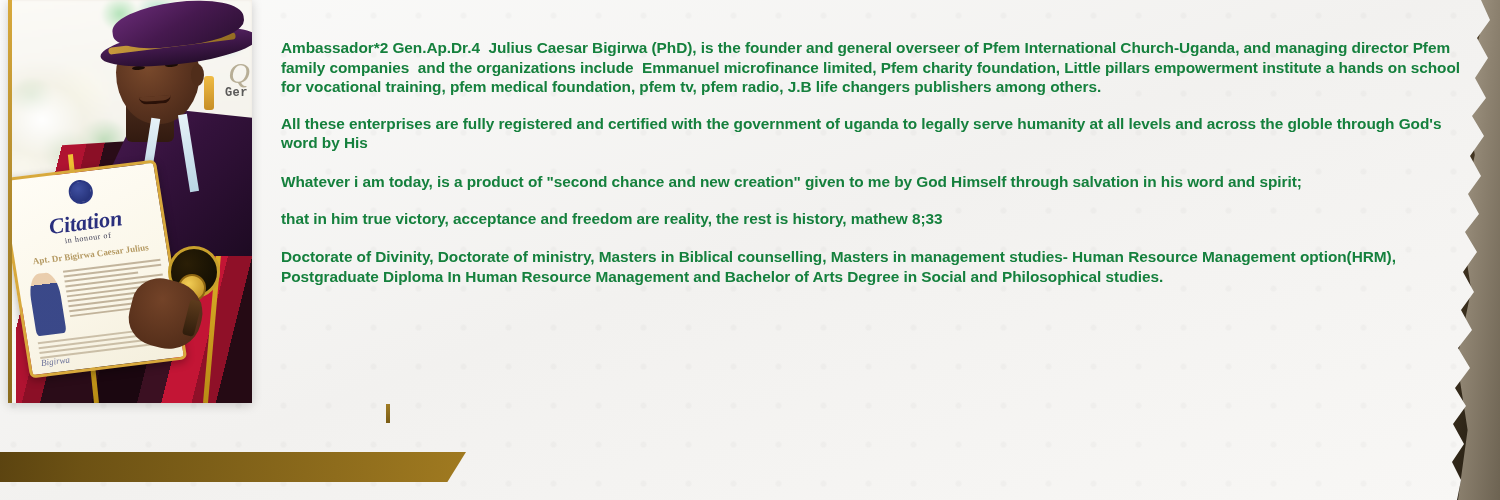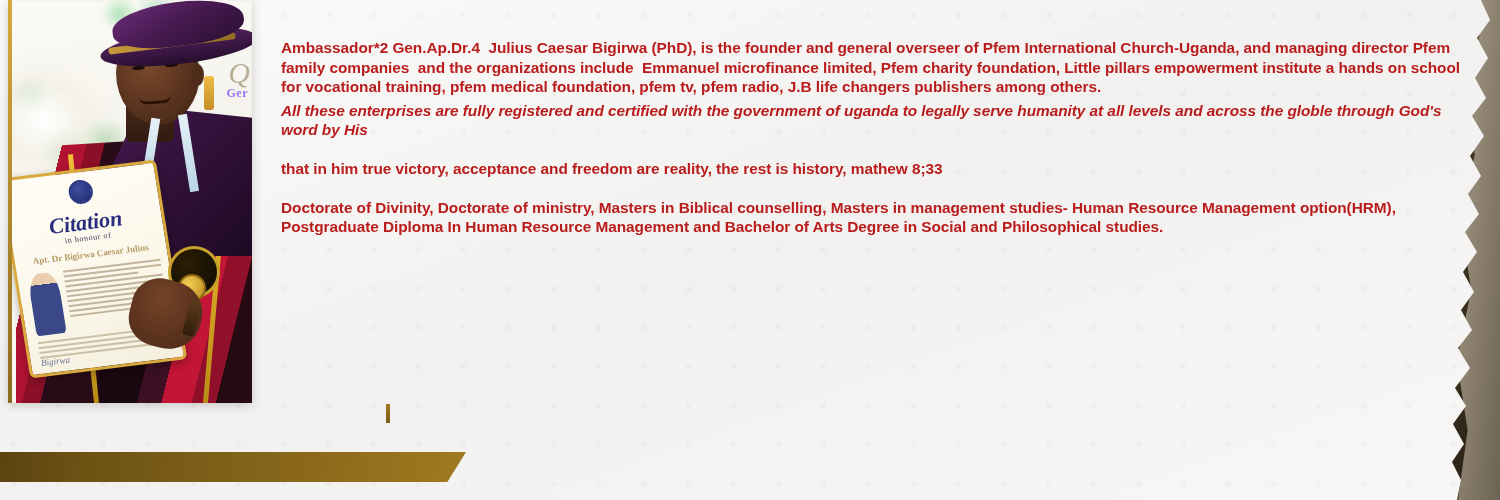--- a/index.html
+++ b/index.html
@@ -128,22 +128,22 @@
       radial-gradient(ellipse 26px 24px at 112px 14px, rgba(90,200,110,.45) 0%, rgba(0,0,0,0) 75%),
       radial-gradient(ellipse 30px 22px at 150px 10px, rgba(80,195,140,.40) 0%, rgba(0,0,0,0) 75%),
       radial-gradient(ellipse 22px 20px at 196px 20px, rgba(70,180,200,.38) 0%, rgba(0,0,0,0) 75%),
       radial-gradient(ellipse 26px 22px at 218px 42px, rgba(80,190,210,.32) 0%, rgba(0,0,0,0) 76%),
       radial-gradient(ellipse 40px 44px at 226px 120px, rgba(245,243,236,.9) 0%, rgba(0,0,0,0) 78%),
       linear-gradient(170deg, #fbfaf6 0%, #f3f1ea 42%, #ece9e1 100%);
     filter: blur(1.4px);
   }
   .ph-banner-txt {
     position: absolute; right: 4px; top: 86px;
-    font-family: Liberation Serif, serif;
-    font-size: 12px; font-weight: bold; color: #8b5cf6;
+    font-family: Liberation Mono, monospace;
+    font-size: 12px; font-weight: bold; color: #404040;
     letter-spacing: .5px; opacity: .85;
   }
   .ph-banner-swirl {
     position: absolute; right: 2px; top: 56px;
     font-family: "Liberation Serif", serif;
     font-size: 30px; color: #6b5a2c; opacity: .45;
     font-style: italic;
   }
   .ph-tassel {
     position: absolute; right: 38px; top: 76px;
@@ -386,25 +386,25 @@
   .text-col {
     position: absolute;
     left: 281px; top: 38px;
     width: 1200px;
   }
   .para {
     font-family: "Liberation Sans", sans-serif;
     font-weight: bold;
     font-size: 15.4px;
     line-height: 19.6px;
-    color: #b91c1c;
+    color: #15803d;
     letter-spacing: -0.05px;
     white-space: pre-wrap;
   }
-  .para + .para { margin-top: 4px; font-style: italic; }
+  .para + .para { margin-top: 17px; }
   .gap { height: 19px; }
 </style>
 </head>
 <body>
 
 <div id="banner">
 
   <div class="paper-bg"></div>
   <div class="paper-speckle"></div>
 
@@ -477,18 +477,19 @@
     </div>
   </div>
 
   <div class="gold-bar"></div>
   <div class="gold-tick"></div>
 
   <div class="text-col">
     <p class="para">Ambassador*2 Gen.Ap.Dr.4  Julius Caesar Bigirwa (PhD), is the founder and general overseer of Pfem International Church-Uganda, and managing director Pfem family companies  and the organizations include  Emmanuel microfinance limited, Pfem charity foundation, Little pillars empowerment institute a hands on school for vocational training, pfem medical foundation, pfem tv, pfem radio, J.B life changers publishers among others.</p>
     <p class="para">All these enterprises are fully registered and certified with the government of uganda to legally serve humanity at all levels and across the globle through God's word by His</p>
     <div class="gap"></div>
+    <p class="para">Whatever i am today, is a product of "second chance and new creation" given to me by God Himself through salvation in his word and spirit;</p>
     <p class="para">that in him true victory, acceptance and freedom are reality, the rest is history, mathew 8;33</p>
     <div class="gap"></div>
     <p class="para">Doctorate of Divinity, Doctorate of ministry, Masters in Biblical counselling, Masters in management studies- Human Resource Management option(HRM), Postgraduate Diploma In Human Resource Management and Bachelor of Arts Degree in Social and Philosophical studies.</p>
   </div>
 
 </div>
 
 </body></html>

